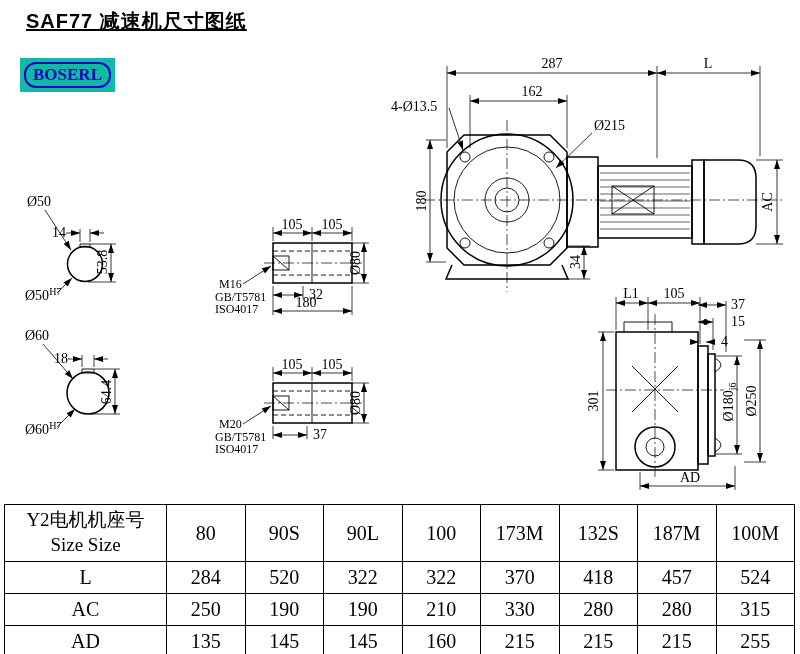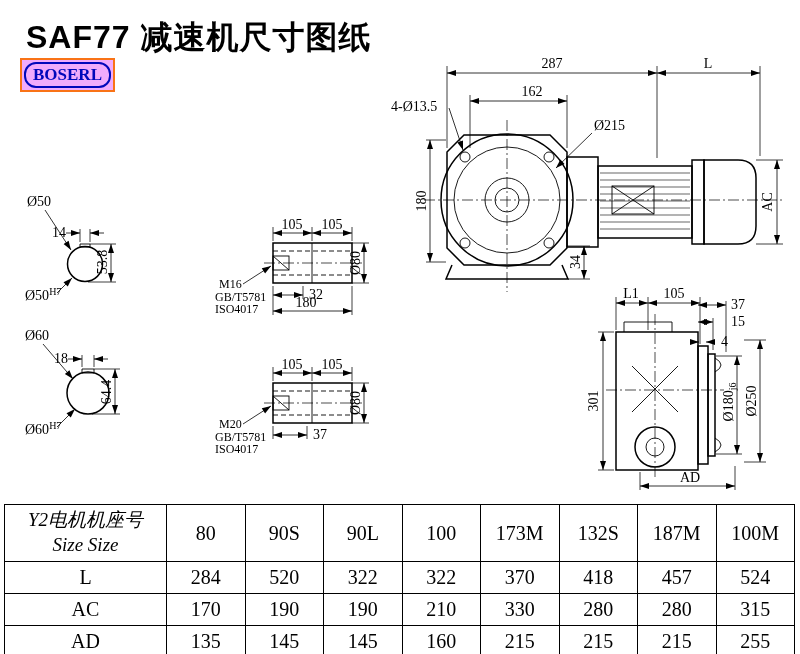--- a/index.html
+++ b/index.html
@@ -1,27 +1,28 @@
 <!DOCTYPE html>
 <html><head>
 <meta charset="utf-8">
 <style>
   html,body { margin:0; padding:0; background:#fff; }
   .page {
     position:relative; width:800px; height:654px; background:#fff;
     font-family:"Liberation Serif", serif; overflow:hidden; color:#000;
   }
   .title {
-    position:absolute; left:26px; top:16px;
-    font-size:32px; font-weight:bold; letter-spacing:1px;
+    position:absolute; left:26px; top:8px;
+    font-size:20px; font-weight:bold; letter-spacing:1px;
     font-family:"Liberation Sans", sans-serif;
+    text-decoration:underline;
   }
   .logo {
     position:absolute; left:20px; top:58px;
-    border:2px solid #f97316; padding:2px; background:#f0abfc;
+    border:2px solid #14b8a6; padding:2px; background:#14b8a6;
   }
   .logo-inner {
     border:2px solid #0008bb; border-radius:12px;
     color:#0008bb; font-weight:bold; font-size:17px;
     padding:0 7px; line-height:22px; display:block;
   }
   
   svg text { fill:#000; font-family:"Liberation Serif", serif; font-size:14px; }
   svg text.sm { font-size:12px; }
   svg tspan.sup { font-size:10px; }
@@ -34,21 +35,21 @@
   .dim  { fill:none; stroke:#000; stroke-width:0.8; marker-start:url(#ah); marker-end:url(#ah); }
   .lead { fill:none; stroke:#000; stroke-width:0.8; marker-end:url(#ah); }
   
   .spec-table {
     position:absolute; left:4px; top:504px; width:791px;
     border-collapse:collapse; table-layout:fixed; text-align:center;
     font-size:20px; background:#fff;
   }
   .spec-table td { border:1.5px solid #000; padding:0; height:31px; }
   .spec-table tr.hdr-row td { height:56px; }
-  .spec-table td.motor-col { font-size:19px; line-height:1.3;font-style:italic; }
+  .spec-table td.motor-col { font-size:19px; line-height:1.3; }
 </style>
 </head>
 <body>
 
 <div class="page">
 
   <div class="title">SAF77 减速机尺寸图纸</div>
 
   <div class="logo">
     <span class="logo-inner">BOSERL</span>
@@ -315,21 +316,21 @@
         <td>520</td>
         <td>322</td>
         <td>322</td>
         <td>370</td>
         <td>418</td>
         <td>457</td>
         <td>524</td>
       </tr>
       <tr>
         <td>AC</td>
-        <td>170</td>
+        <td>250</td>
         <td>190</td>
         <td>190</td>
         <td>210</td>
         <td>330</td>
         <td>280</td>
         <td>280</td>
         <td>315</td>
       </tr>
       <tr>
         <td>AD</td>

